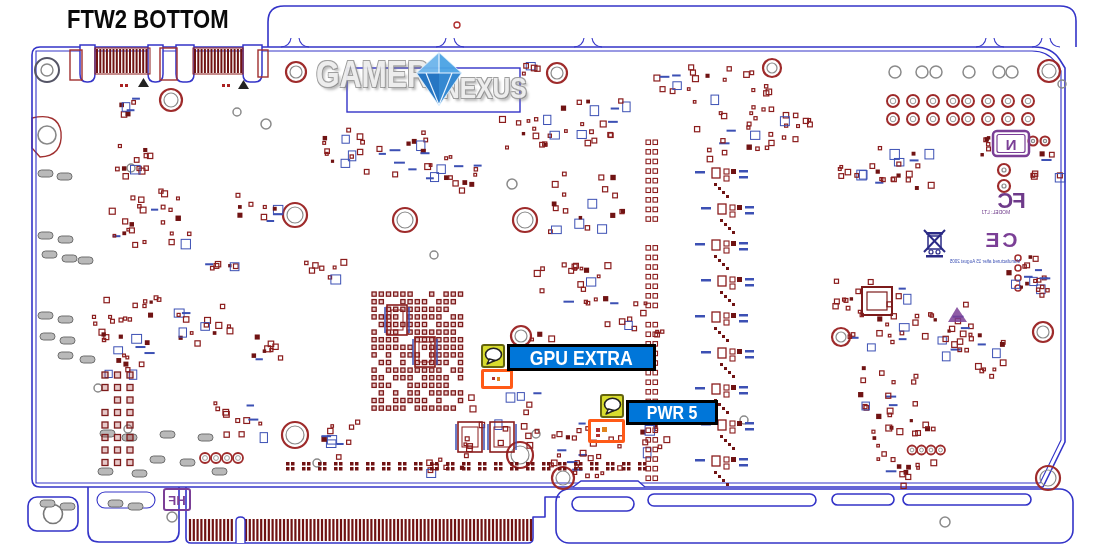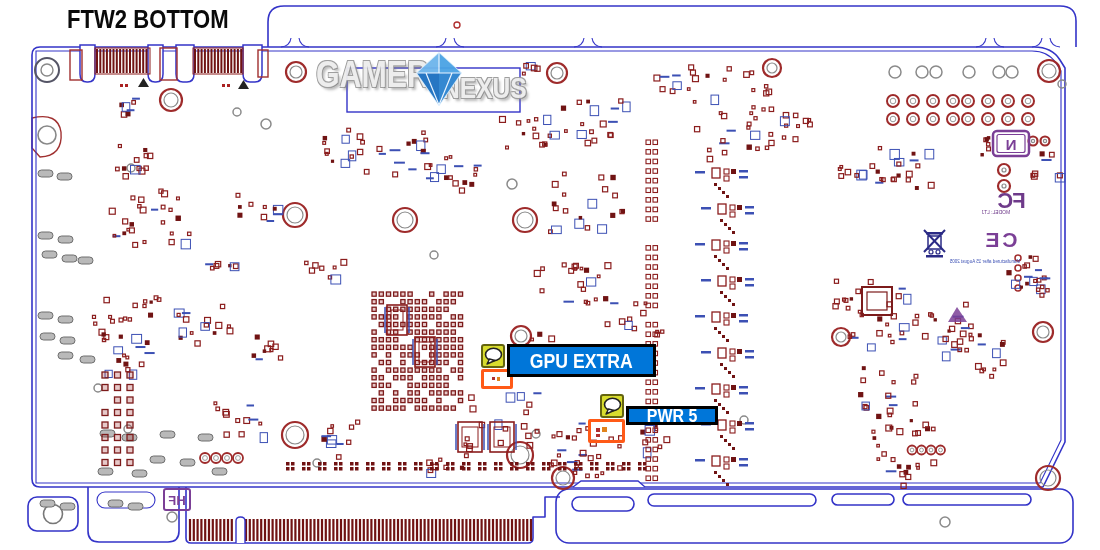--- a/index.html
+++ b/index.html
@@ -19,24 +19,24 @@
   .wm2{left:126px;top:19px;font-size:30px;z-index:4;}
   .wm-gem{position:absolute;left:100px;top:0;z-index:7;}
   .callout{position:absolute;display:flex;align-items:flex-start;z-index:10;}
   .c-icon{width:24px;height:24px;background:var(--marker-bg);border:2px solid var(--marker-border);
           border-radius:3px;display:flex;align-items:center;justify-content:center;flex:0 0 auto;}
   .c-label{margin-left:2px;background:var(--label-bg);border:3px solid var(--label-border);
            color:#fff;display:flex;align-items:center;justify-content:center;}
   .c-label .t{font-weight:700;transform:scaleX(.84);transform-origin:center;white-space:nowrap;
               line-height:1;}
   #co-gpu{left:481px;top:344px;}
-  #co-gpu .c-label{height:33px;padding:0 10px;}
+  #co-gpu .c-label{height:27px;padding:0 10px;}
   #co-gpu .t{font-size:21px;}
   #co-pwr{left:600px;top:394px;}
-  #co-pwr .c-label{height:19px;padding:0 13px;margin-top:12px;}
+  #co-pwr .c-label{height:25px;padding:0 13px;margin-top:6px;}
   #co-pwr .t{font-size:19px;}
   .obox{position:absolute;border:3.5px solid var(--highlight);border-radius:2px;z-index:9;}
   #ob1{left:481px;top:369px;width:32px;height:20px;}
   #ob2{left:588px;top:419px;width:37px;height:24px;}
 </style>
 </head>
 <body>
 
 <div class="stage">
 

